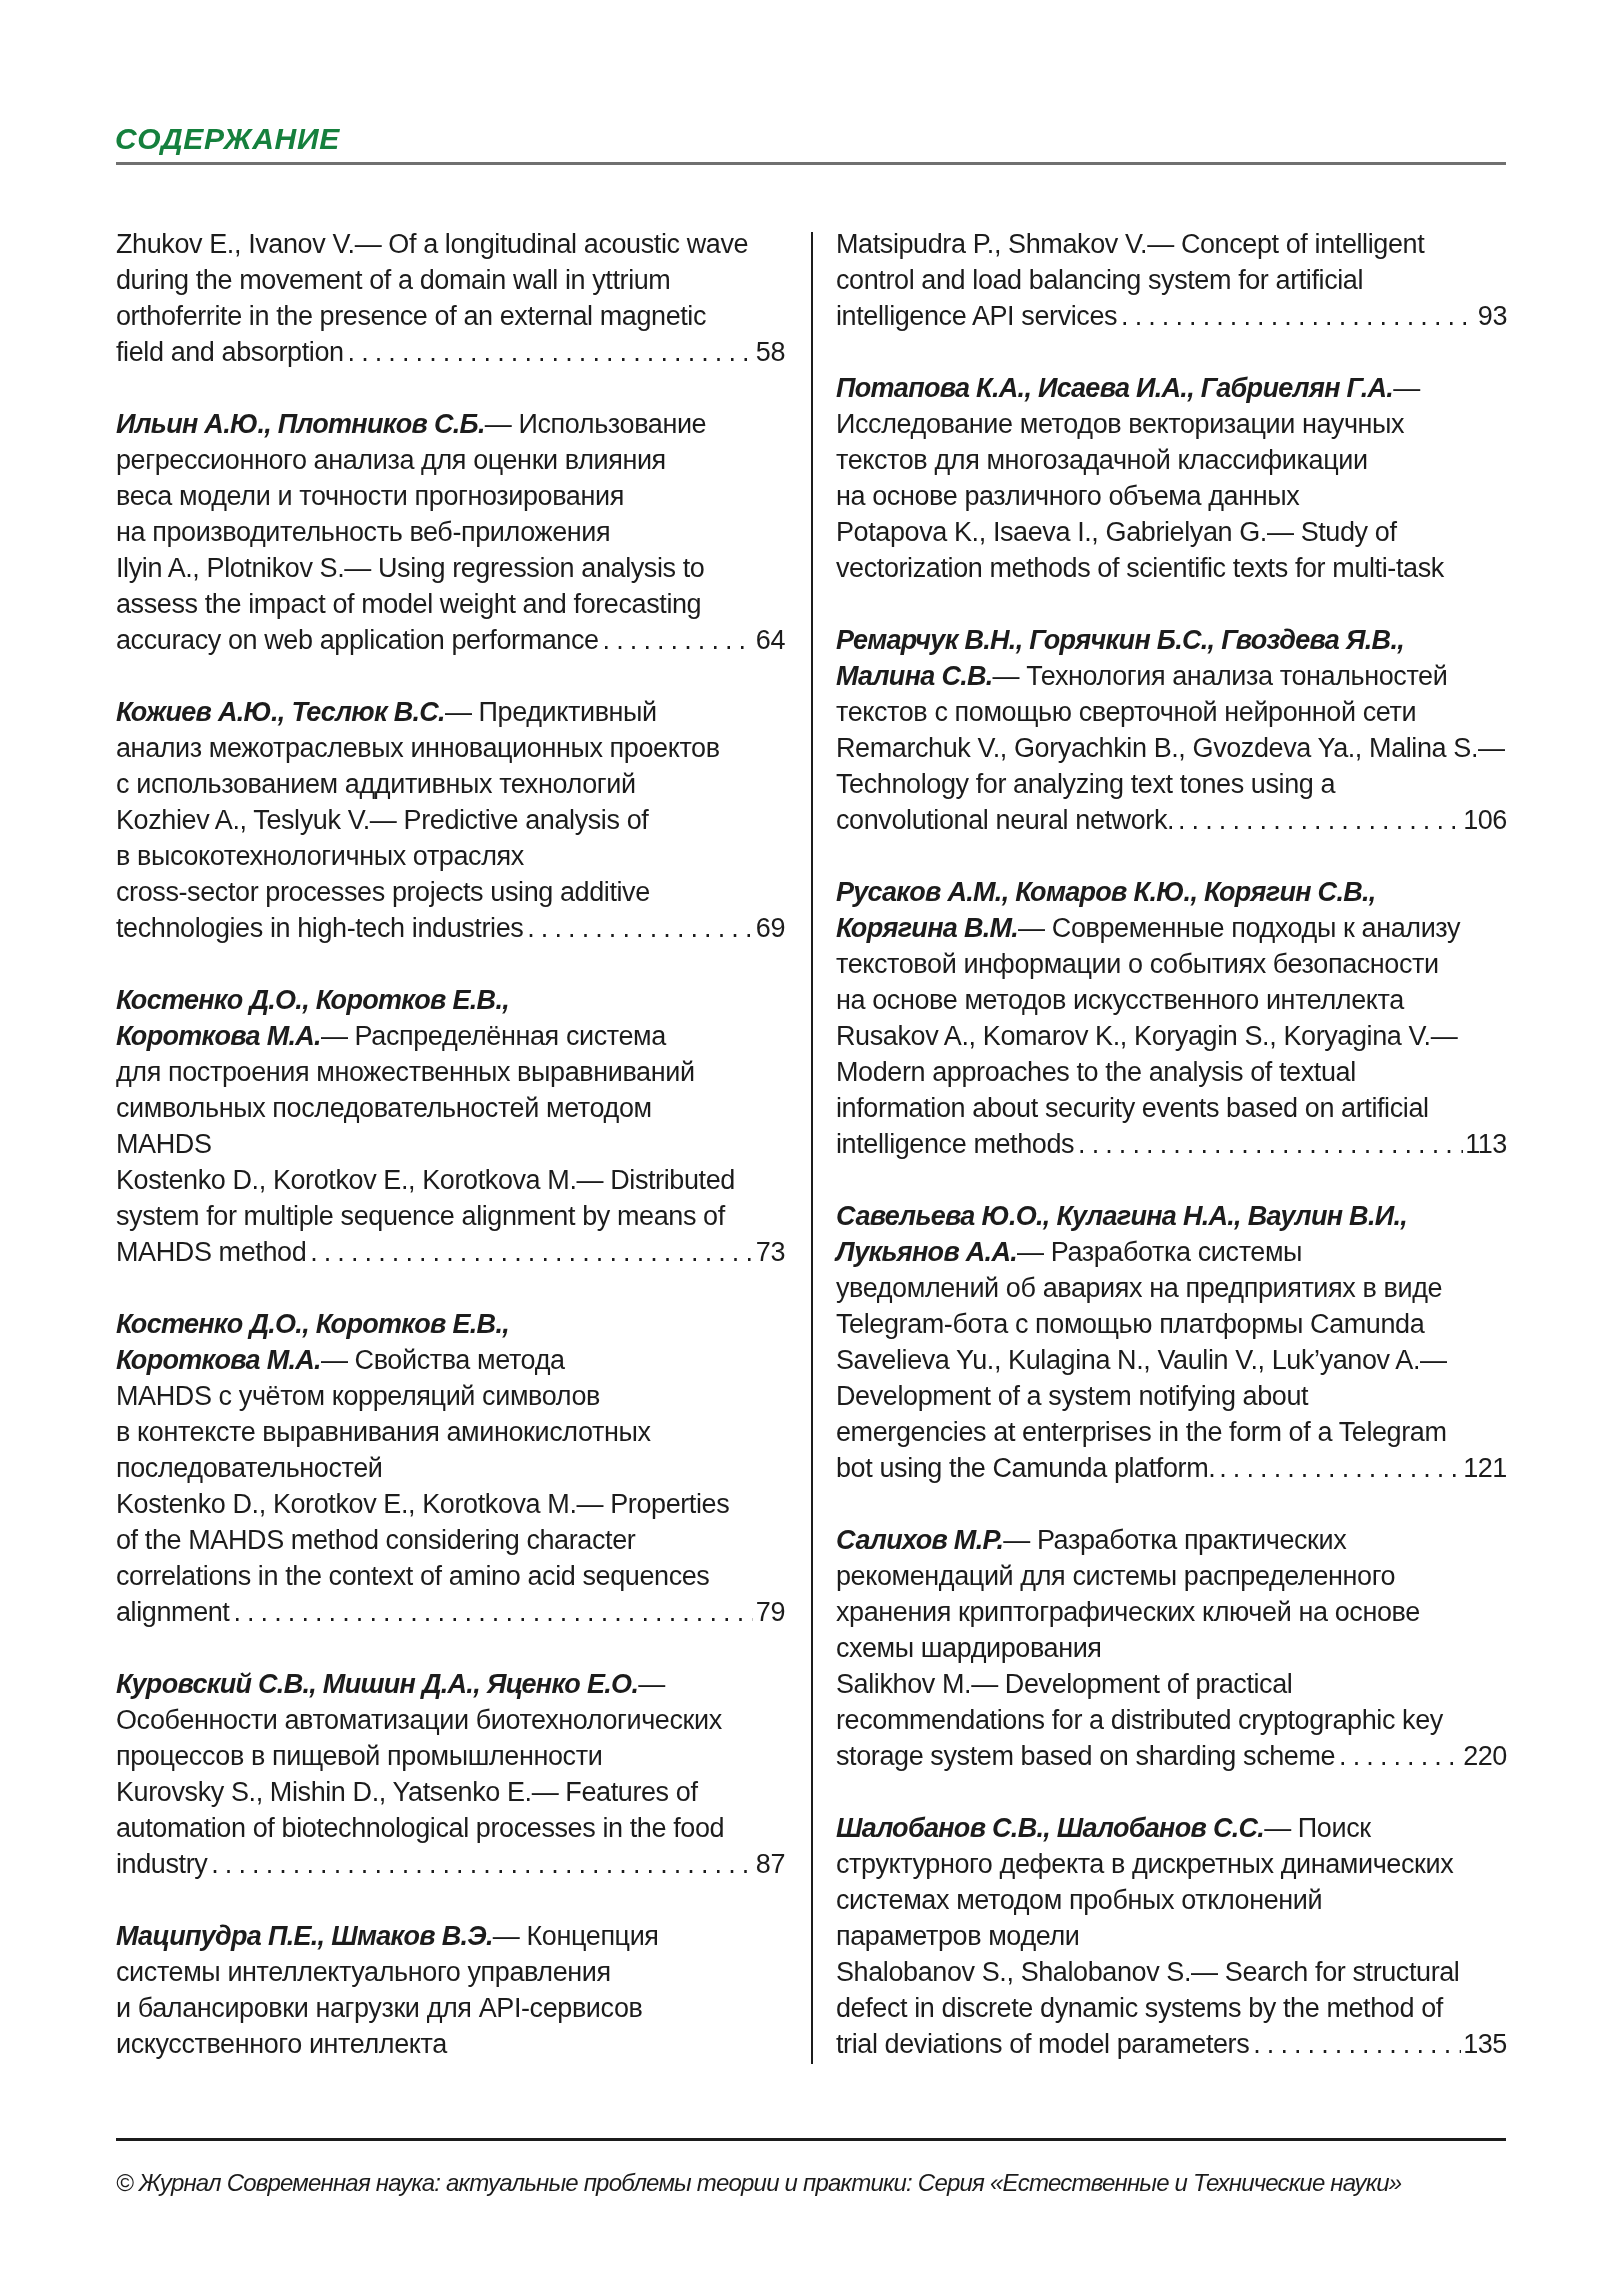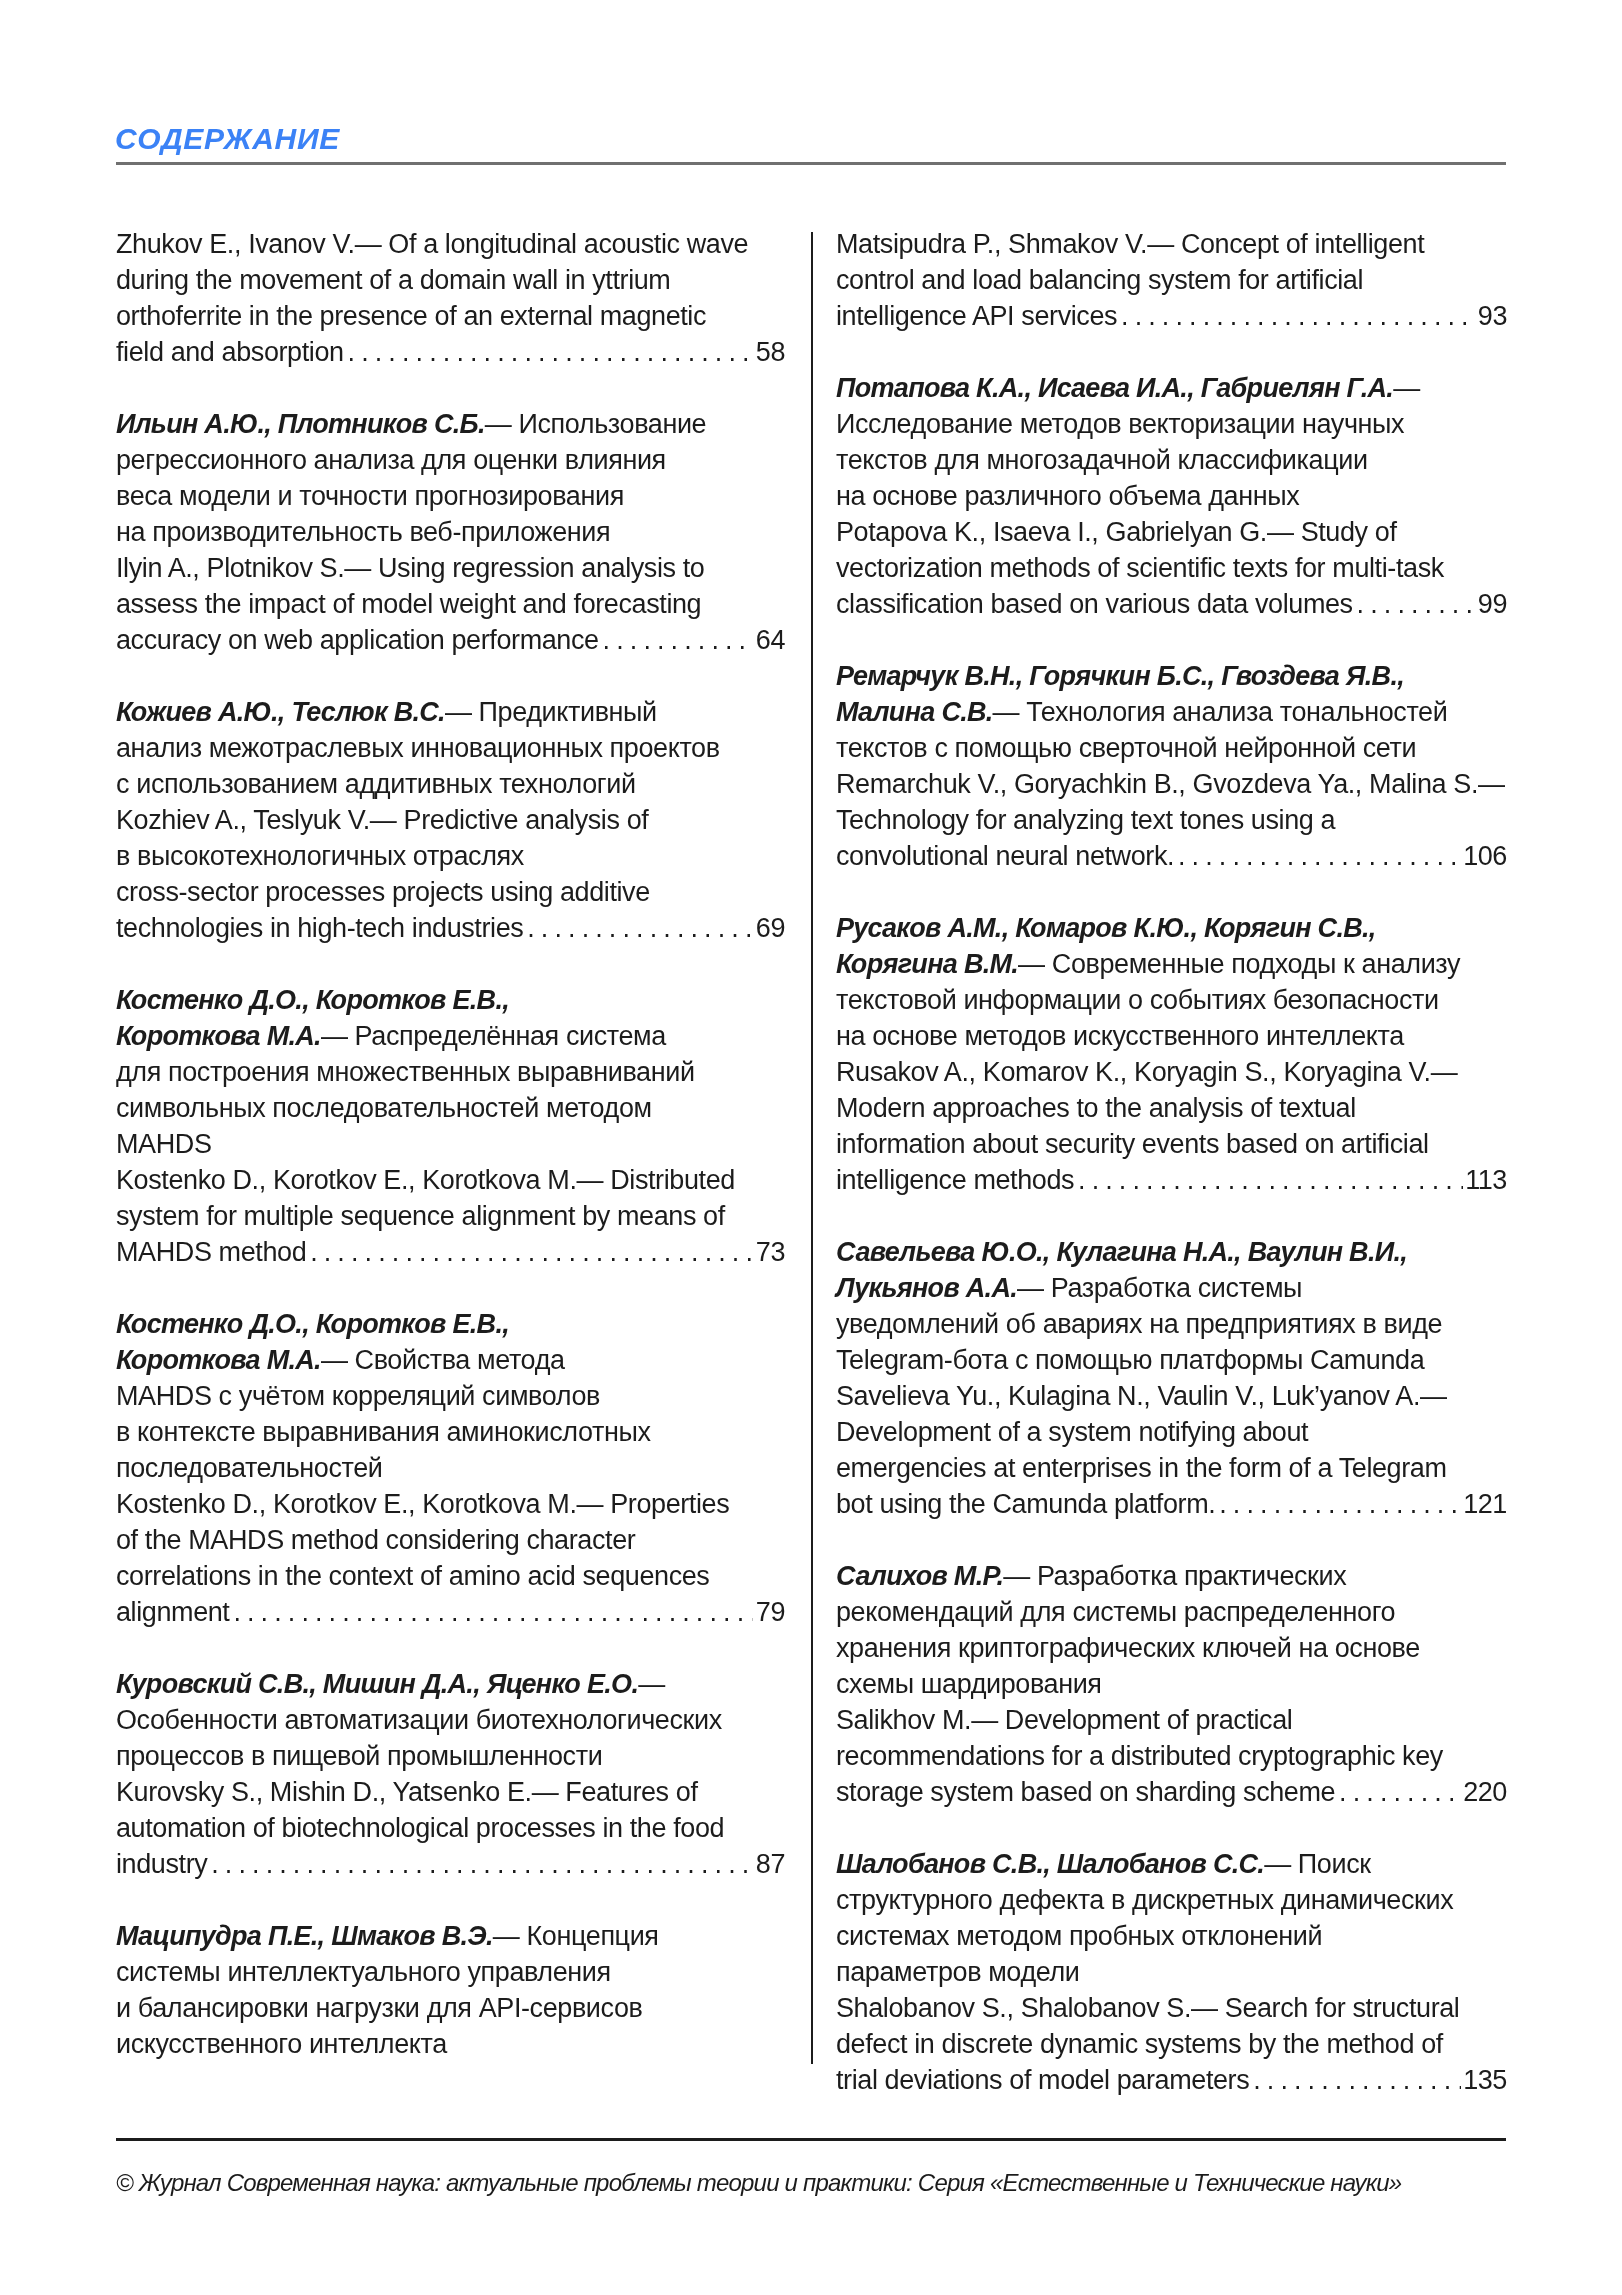--- a/index.html
+++ b/index.html
@@ -4,21 +4,21 @@
 <style>
   html, body { margin: 0; padding: 0; background: #ffffff; }
   body {
     width: 1623px; height: 2295px; position: relative; overflow: hidden;
     font-family: "Liberation Sans", "DejaVu Sans", sans-serif;
     color: #1c1c1c;
   }
   .page-title {
     position: absolute; left: 115px; top: 122px;
     font-size: 30px; font-weight: bold; font-style: italic;
-    color: #3b82f6; letter-spacing: 0.7px;
+    color: #15803d; letter-spacing: 0.7px;
   }
   .title-rule {
     position: absolute; left: 116px; top: 162px; width: 1390px; height: 3.3px;
     background: #707070;
   }
   .col {
     position: absolute; top: 226px;
     font-size: 27px; line-height: 36px;
   }
   .col-left { left: 116px; width: 669px; }
@@ -278,27 +278,20 @@
       <div class="line">
         <span class="title-text">на основе различного объема данных</span>
       </div>
       <div class="line">
         <span class="auth-en">Potapova K., Isaeva I., Gabrielyan G.</span>
         <span class="title-text"> — Study of</span>
       </div>
       <div class="line">
         <span class="title-text">vectorization methods of scientific texts for multi-task</span>
       </div>
-      <div class="line">
-        <span class="title-text">classification based on various data volumes</span>
-        <span class="leader">
-          <span class="leader-dots"></span>
-        </span>
-        <span class="page-num">99</span>
-      </div>
     </div>
     <div class="entry">
       <div class="line">
         <span class="auth-ru">Ремарчук В.Н., Горячкин Б.С., Гвоздева Я.В.,</span>
       </div>
       <div class="line">
         <span class="auth-ru">Малина С.В.</span>
         <span class="title-text"> — Технология анализа тональностей</span>
       </div>
       <div class="line">

